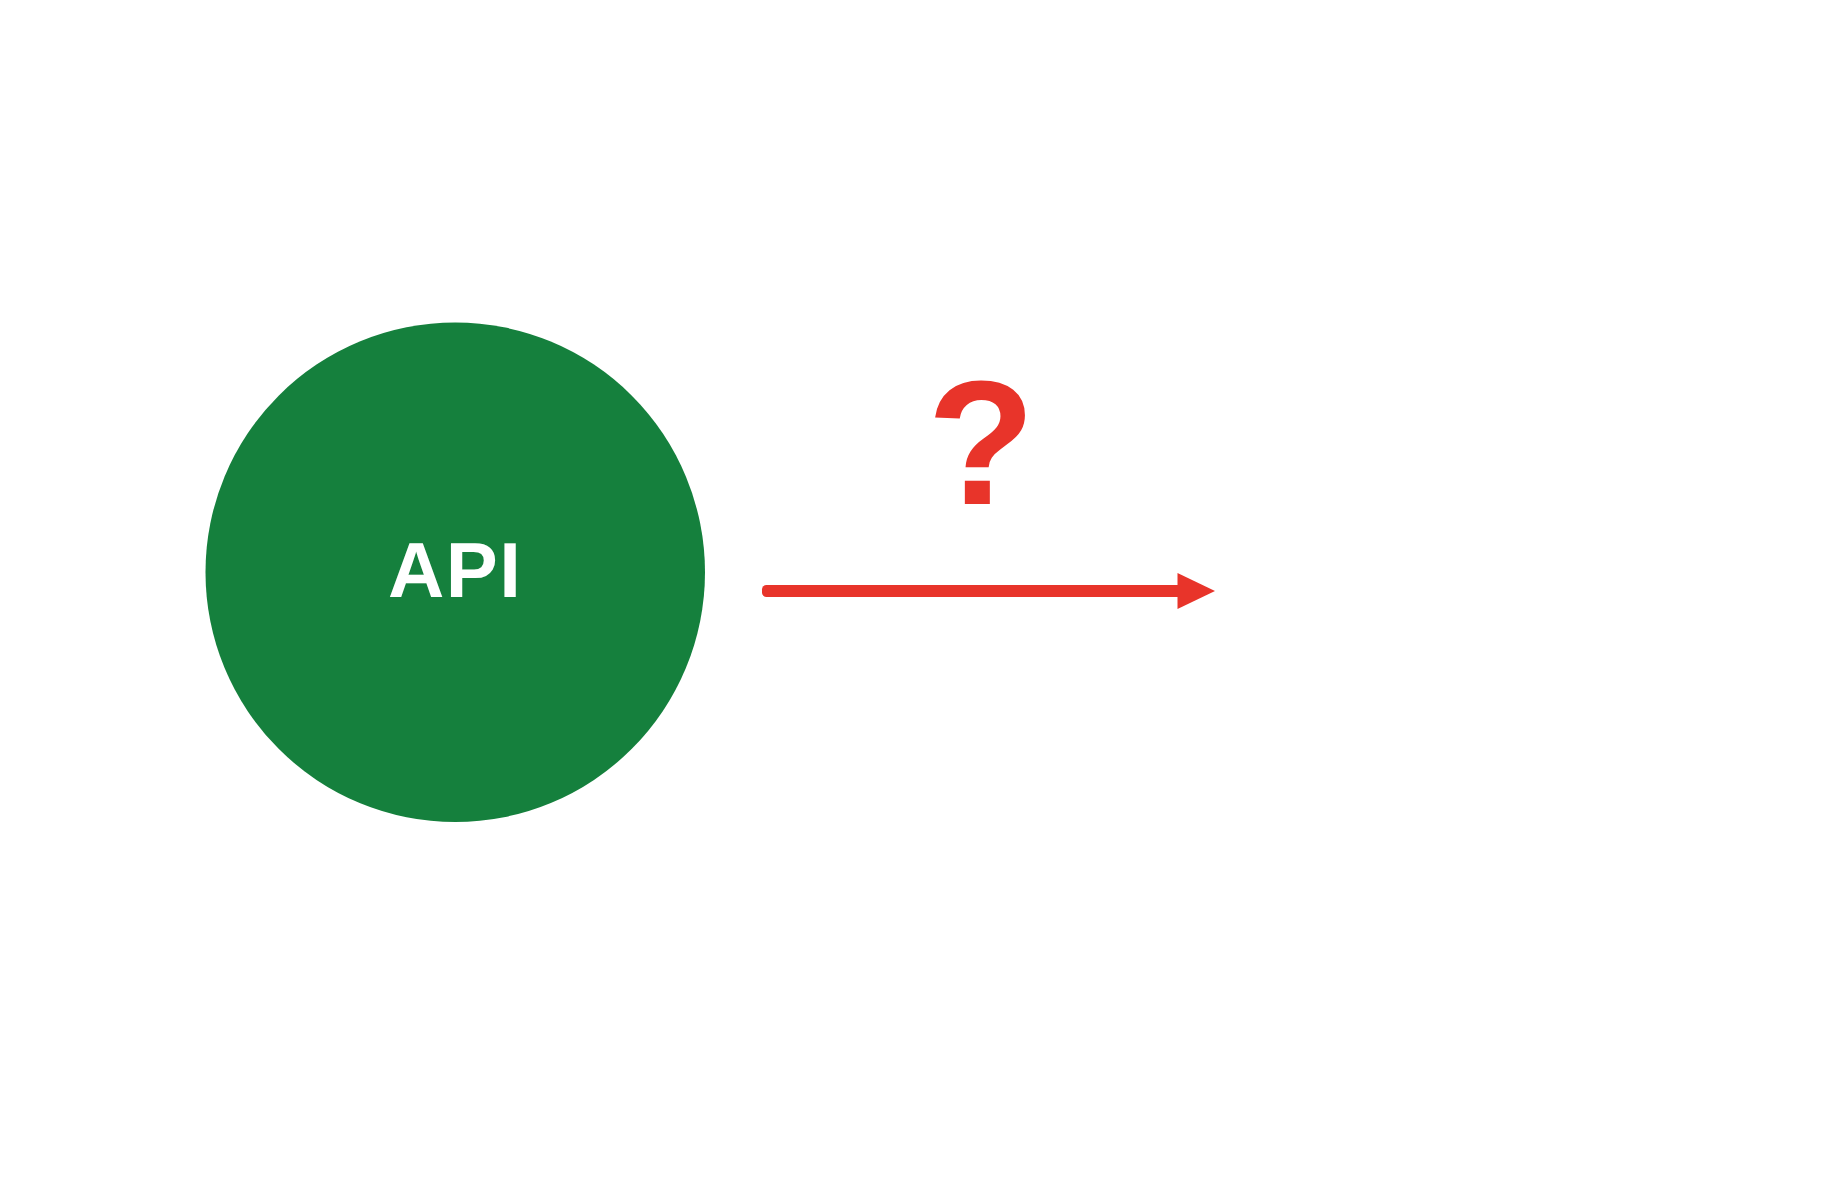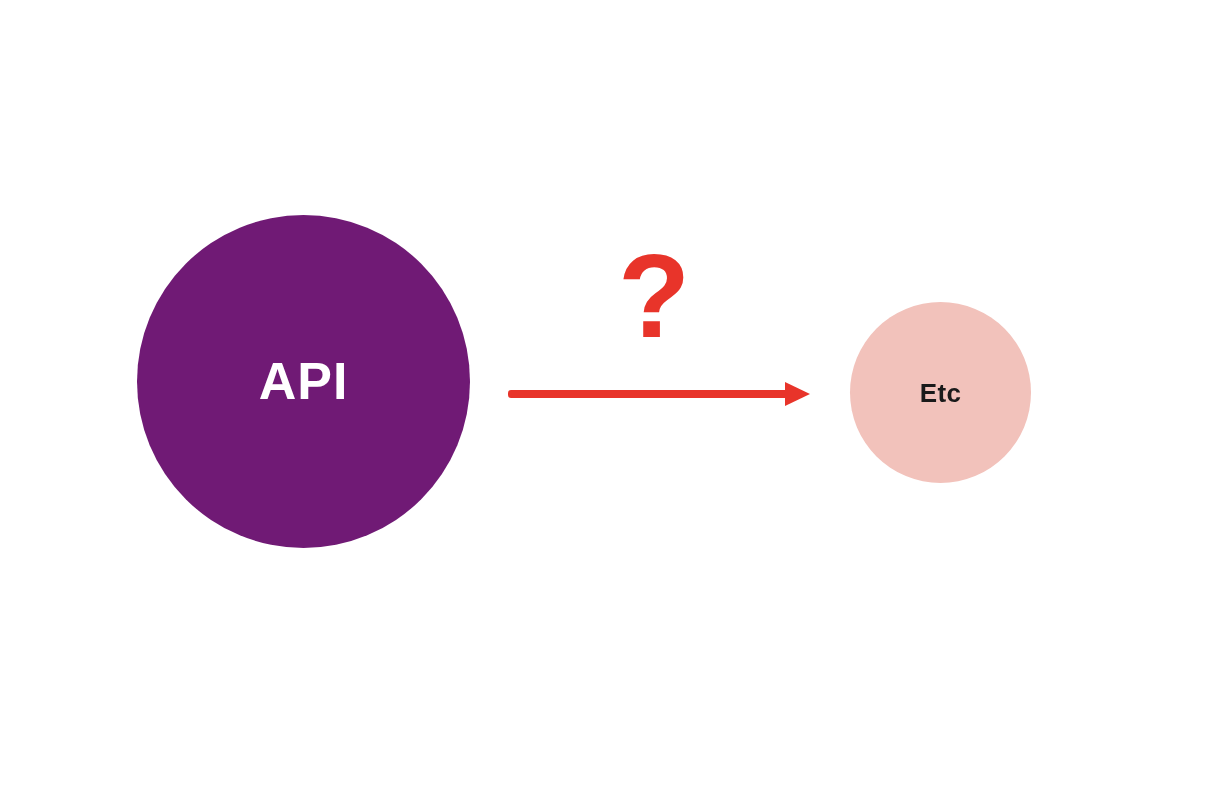--- a/index.html
+++ b/index.html
@@ -37,21 +37,21 @@
     white-space: nowrap;
     user-select: none;
   }
 
   
   #node-api {
     left: 137px;
     top: 215px;
     width: 333px;
     height: 333px;
-    background: #701a75;
+    background: #15803d;
   }
   #node-api .node-label {
     color: #ffffff;
     font-size: 52px;
     letter-spacing: 1px;
     transform: translateY(-1px);
   }
 
   
   #node-etc {
@@ -112,17 +112,14 @@
     <svg width="320" height="44" viewBox="0 0 320 44">
 
       <rect x="8" y="18" width="283" height="8" rx="3" ry="3" fill="#e8342a"></rect>
 
       <polygon points="285,10 310,22 285,34" fill="#e8342a"></polygon>
     </svg>
   </div>
 
   <div id="edge-question-mark">?</div>
 
-  <div class="node" id="node-etc">
-    <span class="node-label">Etc</span>
-  </div>
 
 </div>
 
 </body></html>

